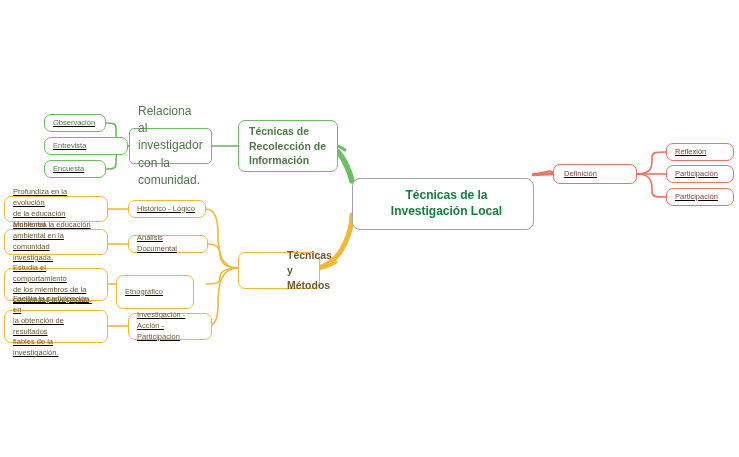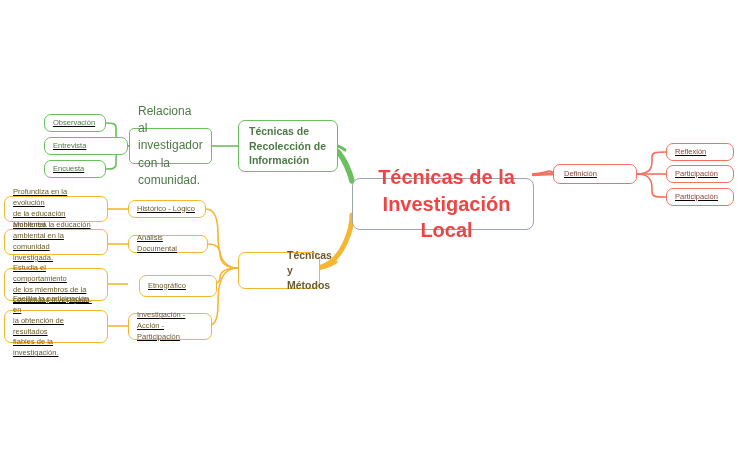--- a/index.html
+++ b/index.html
@@ -46,23 +46,23 @@
   
   .node.root {
     border-color: #9aa5b1;
     border-width: 1.6px;
     border-radius: 8px;
     justify-content: center;
     text-align: center;
     padding: 8px 14px;
   }
   .node.root .label {
-    font-size: 20px;
+    font-size: 12px;
     font-weight: bold;
-    color: #ef4444;
+    color: #15803d;
     line-height: 1.32;
     text-align: center;
     margin-left: 7px;
   }
 
   
   .node.green { border-color: #6abf5e; }
   .node.green .label { color: #4e7a46; }
   .node.amber { border-color: #f5b731; }
   .node.amber .label { color: #6b5a2c; }
@@ -170,21 +170,21 @@
     <span class="label">Técnicas y
 Métodos</span>
   </div>
 
   <div class="node leaf amber" style="left:128px; top:200px; width:78px; height:18px;">
     <span class="label">Histórico - Lógico</span>
   </div>
   <div class="node leaf amber" style="left:128px; top:235px; width:80px; height:18px;">
     <span class="label">Análisis Documental</span>
   </div>
-  <div class="node leaf amber" style="left:139px; top:275px; width:78px; height:22px;">
+  <div class="node leaf amber" style="left:116px; top:275px; width:78px; height:34px;">
     <span class="label">Etnográfico</span>
   </div>
   <div class="node leaf amber" style="left:128px; top:313px; width:84px; height:27px;">
     <span class="label">Investigación -
 Acción - Participación</span>
   </div>
 
   <div class="node leaf amber" style="left:4px; top:196px; width:104px; height:26px;">
     <span class="label">Profundiza en la evolución
 de la educación ambiental.</span>

